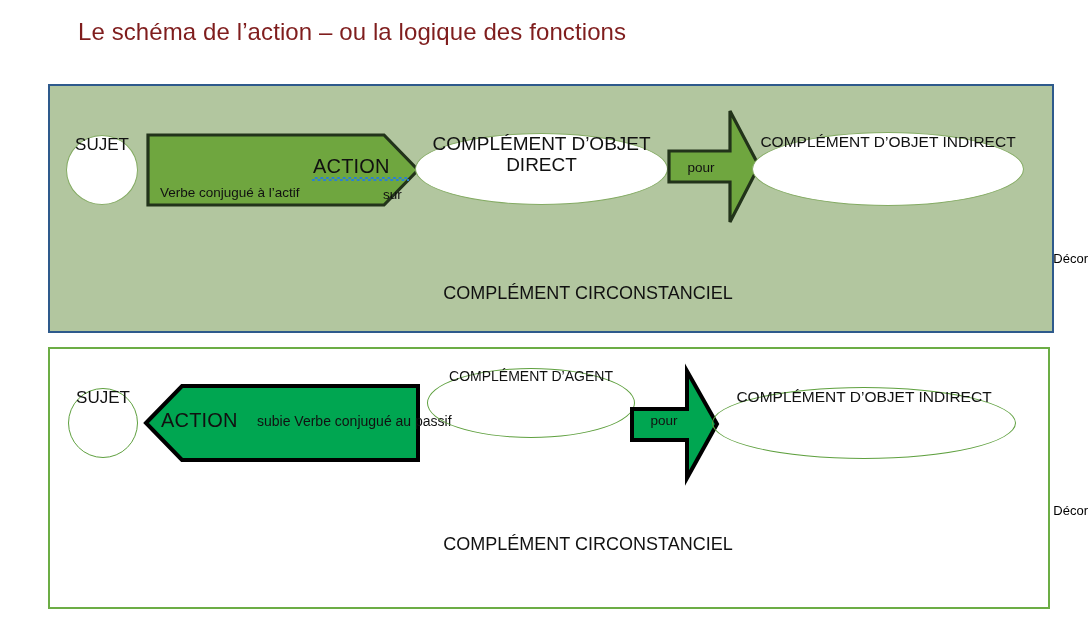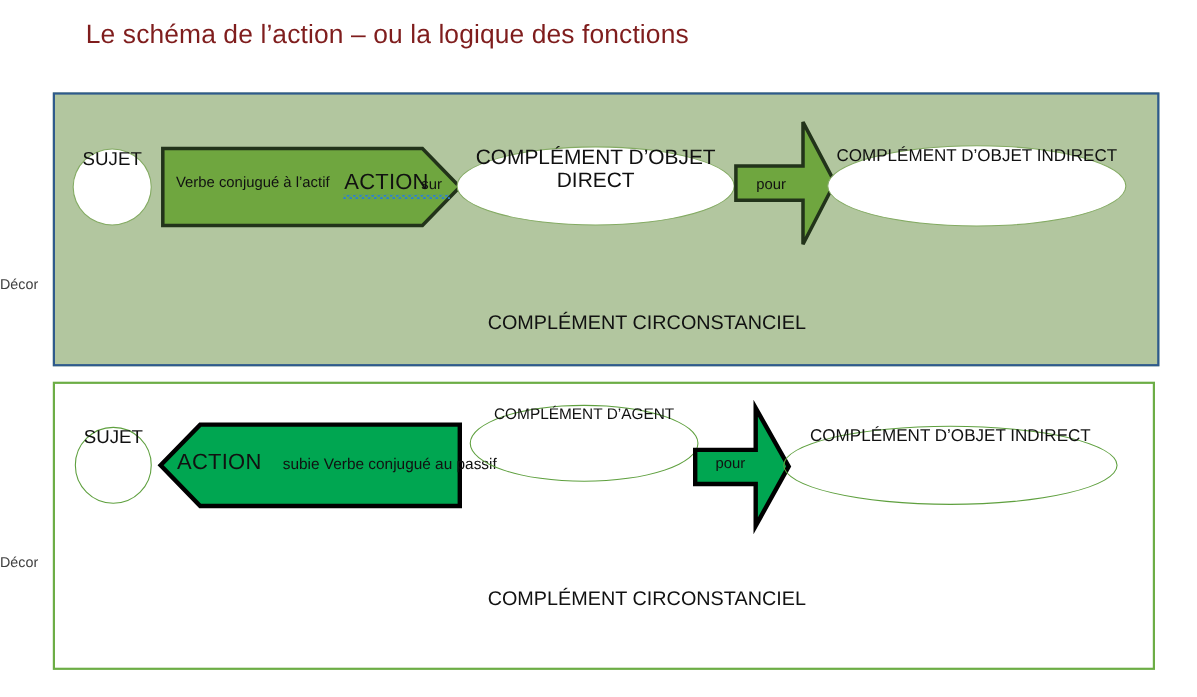--- a/index.html
+++ b/index.html
@@ -66,22 +66,22 @@
   }
   .node-outline {
     background: transparent;
     border: 1.4px solid #5fa03f;
   }
 
   
   .decor-small {
     position: absolute;
     font-size: 13px;
-    color: #404040;
-    text-align: left;
+    color: #000000;
+    text-align: right;
     white-space: nowrap;
   }
   .decor-big {
     position: absolute;
     font-size: 18px;
     color: #111111;
     text-align: center;
     white-space: nowrap;
     margin-left: 44px;
   }
@@ -95,21 +95,21 @@
   .arrow-text {
     position: absolute;
     display: flex;
     align-items: center;
     justify-content: center;
     color: #111111;
     white-space: nowrap;
     pointer-events: none;
   }
 
-  .txt-small { font-size: 13.5px; }
+  .txt-small { font-size: 13.5px; margin-top: 27px; }
   .txt-mid   { font-size: 14px; }
   .txt-big   { font-size: 20px; letter-spacing: 0.2px; }
   .txt-pour  { font-size: 13.5px; }
 
   
   .squiggle {
     position: absolute;
     height: 4px;
     background-image:
       radial-gradient(circle at 1.4px 3.2px, #2b7fd4 1.15px, rgba(0,0,0,0) 1.3px),

